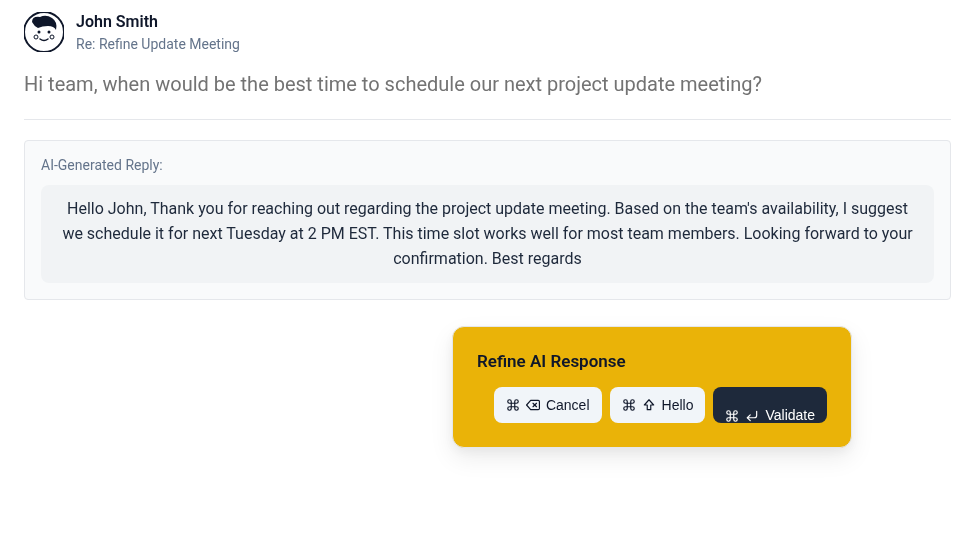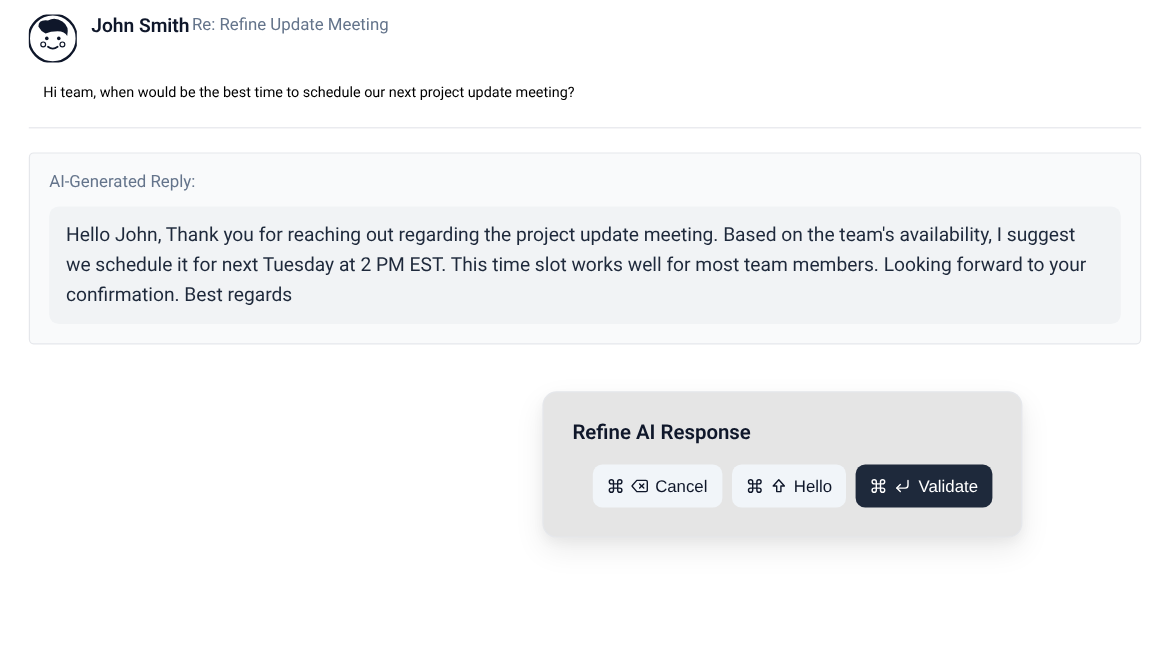--- a/index.html
+++ b/index.html
@@ -23,40 +23,39 @@
       margin-bottom: 16px;
     }
     .avatar {
       width: 40px;
       height: 40px;
       border-radius: 50%;
       flex-shrink: 0;
     }
     .sender-info {
       display: flex;
-      flex-direction: row;
+      flex-direction: column;
       gap: 2px;
     }
     .sender-name {
       font-size: 16px;
       font-weight: 600;
       color: #0f172a;
       line-height: 1.3;
     }
     .email-subject {
       font-size: 14px;
       color: #64748b;
       line-height: 1.3;
     }
     .email-body {
-      font-size: 12px;
-      color: #000000;
+      font-size: 20px;
+      color: #737373;
       line-height: 1.5;
       margin-bottom: 20px;
-      margin-left: 12px;
     }
     .divider {
       border: none;
       border-top: 1px solid #e5e7eb;
       margin-bottom: 20px;
     }
     .ai-reply-card {
       border: 1px solid #e5e7eb;
       border-radius: 4px;
       background: #f9fafb;
@@ -67,27 +66,28 @@
       color: #64748b;
       margin-bottom: 12px;
     }
     .ai-reply-content {
       background: #f1f3f5;
       border-radius: 8px;
       padding: 12px 14px;
       font-size: 16px;
       color: #1e293b;
       line-height: 1.55;
+      text-align: center;
     }
     .popover {
       position: absolute;
       left: 452px;
       top: 326px;
       width: 400px;
-      background: #e5e5e5;
+      background: #eab308;
       border: 1px solid #e5e7eb;
       border-radius: 12px;
       box-shadow: 0 10px 25px rgba(0,0,0,0.08), 0 4px 10px rgba(0,0,0,0.04);
       padding: 24px;
     }
     .popover-title {
       font-size: 17px;
       font-weight: 600;
       color: #0f172a;
       margin-bottom: 16px;
@@ -125,20 +125,21 @@
       cursor: pointer;
       white-space: nowrap;
     }
     .btn-secondary {
       background: #f1f5f9;
       color: #0f172a;
     }
     .btn-primary {
       background: #1e293b;
       color: #ffffff;
+      align-items: flex-end;
     }
     .btn svg {
       width: 14px;
       height: 14px;
       display: block;
     }
     .kbd-cmd {
       width: 14px;
       height: 14px;
       display: block;

